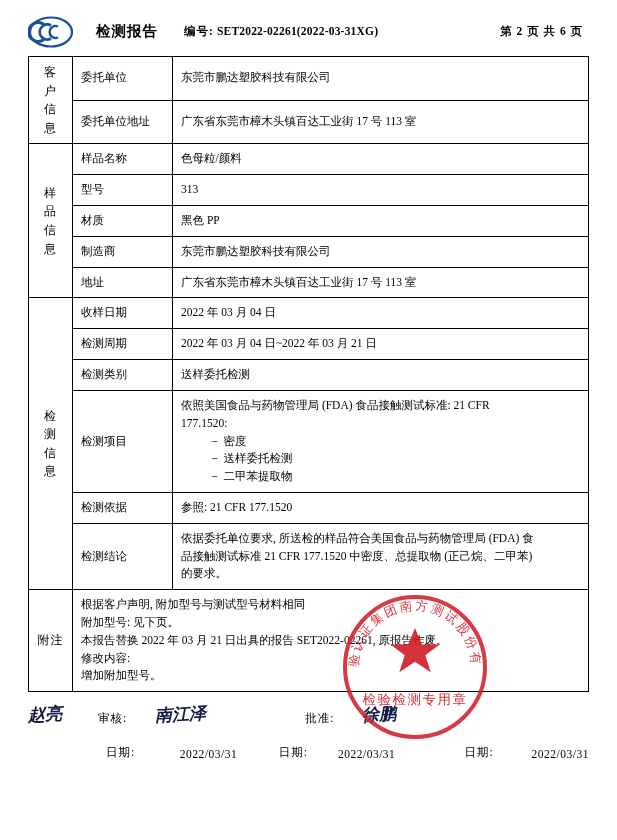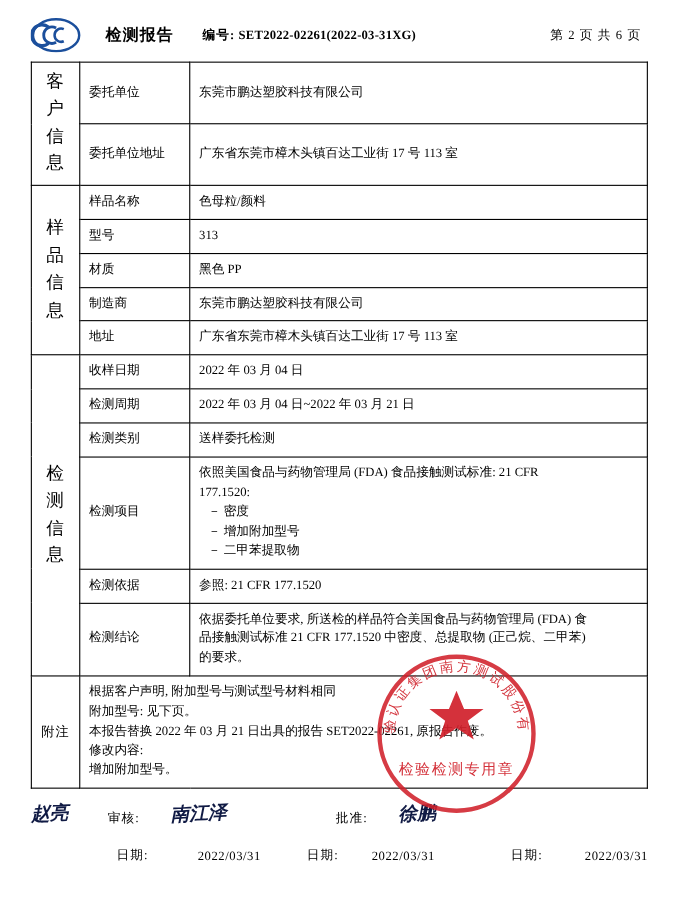--- a/index.html
+++ b/index.html
@@ -46,21 +46,21 @@
   }
   .report-no {
     font-size: 11.5px;
     font-weight: bold;
     flex: 1 1 auto;
     letter-spacing: 0.2px;
   }
   .report-no .label { letter-spacing: 1px; text-align: center; }
   .page-no {
     font-size: 11.5px;
-    font-weight: normal;
+    font-weight: bold;
     flex: 0 0 auto;
     letter-spacing: 1px;
     padding-right: 6px;
   }
 
   
   .tbl {
     border-collapse: collapse;
     table-layout: fixed;
     width: 561px;
@@ -69,34 +69,34 @@
   }
   .tbl td {
     border: 1px solid #000;
     padding: 6px 8px;
     vertical-align: middle;
     line-height: 1.55;
   }
   .cat {
     width: 44px;
     text-align: center;
-    font-size: 16px;
+    font-size: 12px;
     letter-spacing: 1px;
     padding: 4px 2px;
   }
   .cat .l { display: block; }
   .fld {
     width: 96px;
     padding-left: 10px;
   }
   .val {
     padding-left: 10px;
   }
   .val-tall { line-height: 1.9; }
-  .indent { padding-left: 8px; }
+  .indent { padding-left: 8px; margin-left: 20px; }
 
   
   .remarks-label {
     width: 44px;
     text-align: center;
     letter-spacing: 1px;
     font-size: 12px;
   }
   .remarks-body {
     line-height: 1.95;
@@ -259,21 +259,21 @@
       <tr>
         <td class="fld">检测类别</td>
         <td class="val">送样委托检测</td>
       </tr>
       <tr>
         <td class="fld">检测项目</td>
         <td class="val val-tall">
           <div>依照美国食品与药物管理局 (FDA) 食品接触测试标准: 21 CFR</div>
           <div>177.1520:</div>
           <div class="indent">－ 密度</div>
-          <div class="indent">－ 增加附加型号</div>
+          <div class="indent">－ 送样委托检测</div>
           <div class="indent">－ 二甲苯提取物</div>
         </td>
       </tr>
       <tr>
         <td class="fld">检测依据</td>
         <td class="val">参照: 21 CFR 177.1520</td>
       </tr>
       <tr>
         <td class="fld">检测结论</td>
         <td class="val val-tall">

